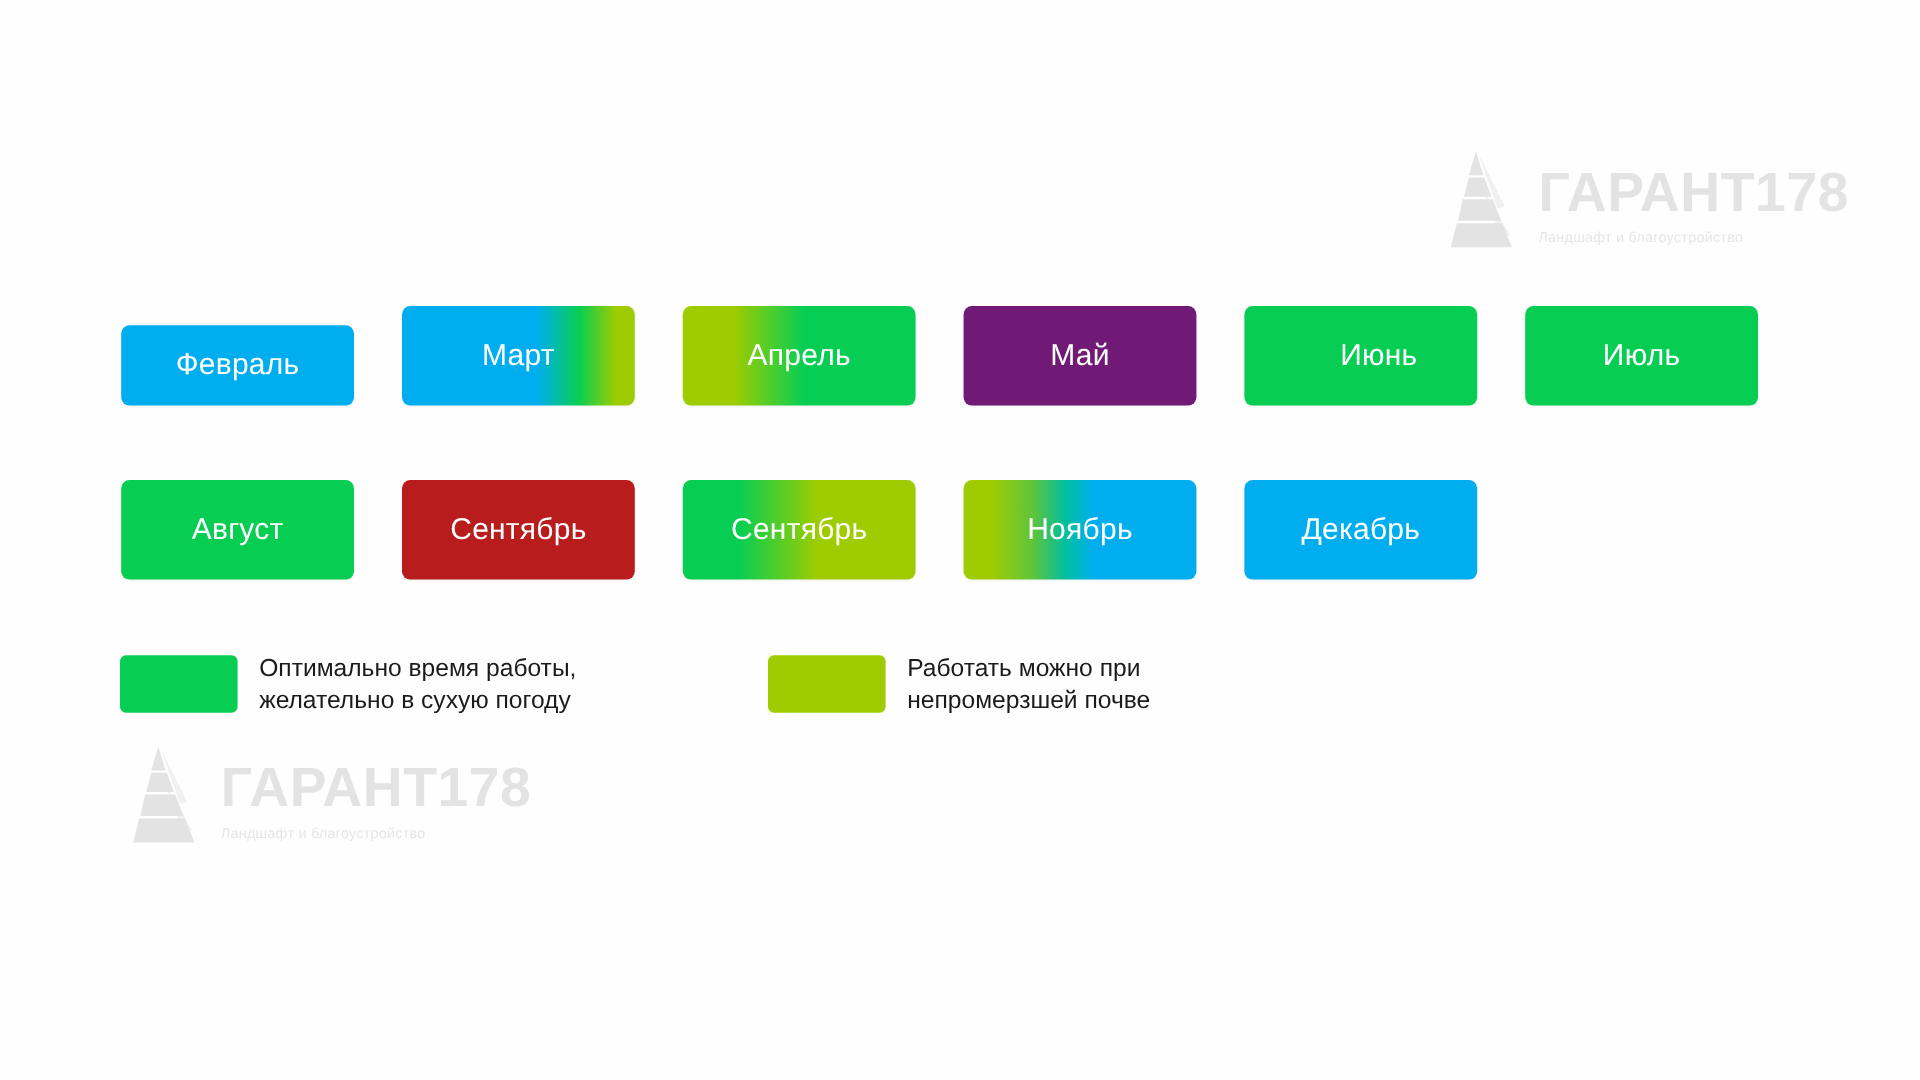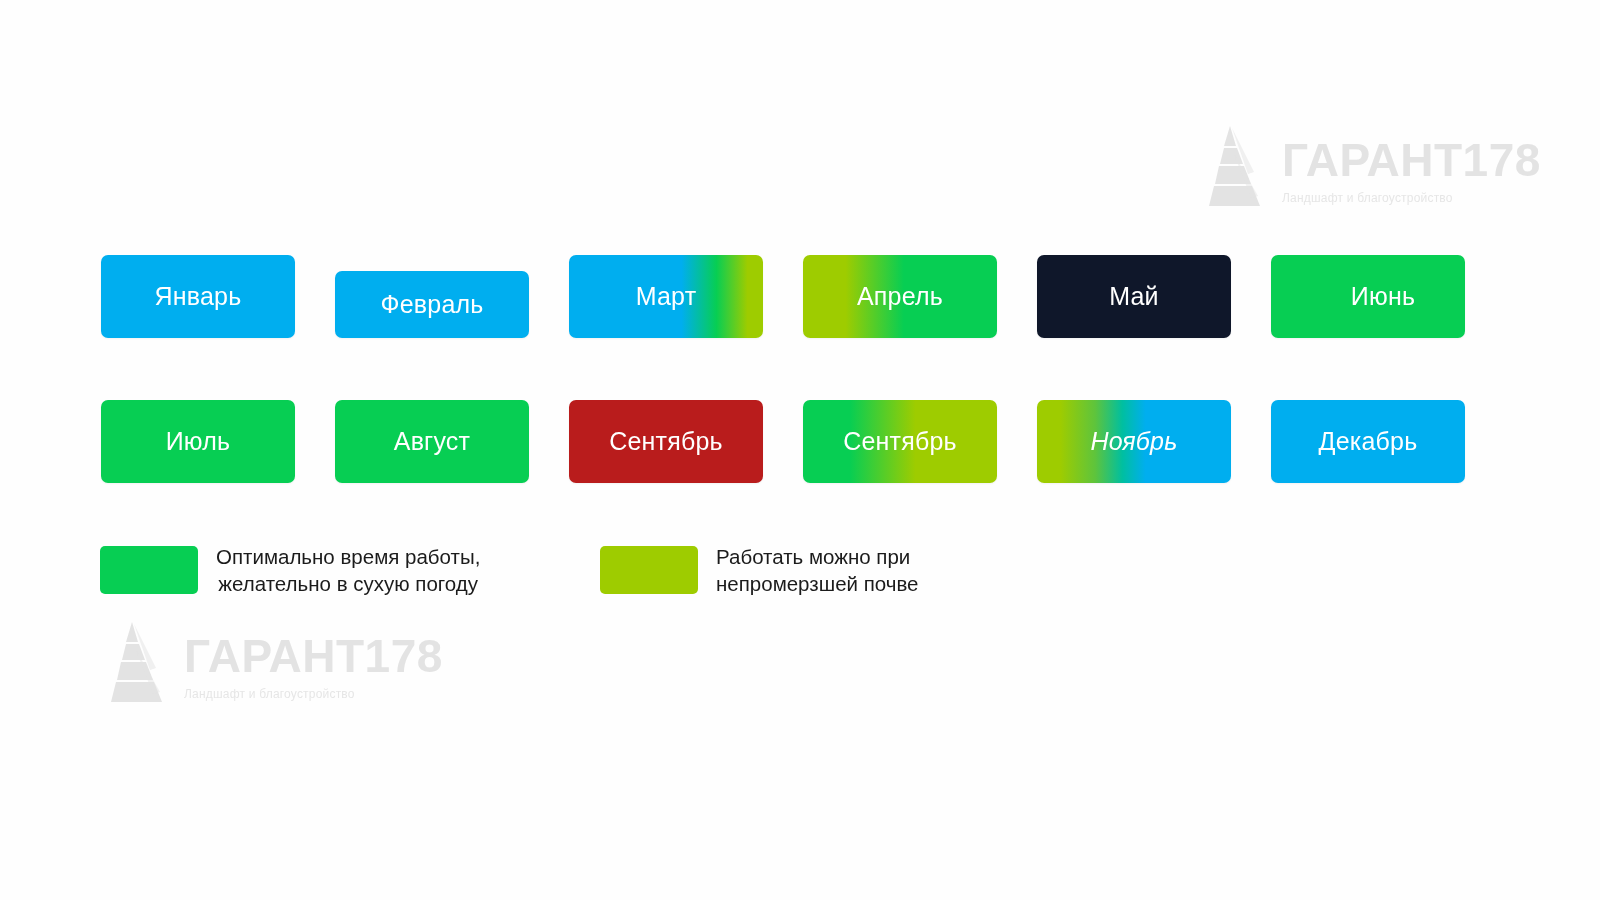--- a/index.html
+++ b/index.html
@@ -84,21 +84,21 @@
     left: 100px;
     top: 543px;
     width: 1360px;
     display: flex;
   }
   .legend-item {
     display: flex;
     align-items: center;
     gap: 18px;
   }
-  .legend-item.li-0 { width: 500px; text-align: center; }
+  .legend-item.li-0 { width: 540px; }
   .legend-item.li-1 { width: 354px; }
   .legend-item.li-2 { width: 420px; }
   .legend-swatch {
     width: 98px;
     height: 48px;
     border-radius: 5px;
     flex: 0 0 auto;
   }
   .legend-label {
     font-size: 20.5px;
@@ -123,51 +123,48 @@
       </g>
     </svg>
   </div>
   <div class="wm-text">
     <div class="wm-title">ГАРАНТ178</div>
     <div class="wm-sub">Ландшафт и благоустройство</div>
   </div>
 </div>
 
 <div class="month-grid">
-    <div class="month-tile" style="background: rgb(0, 174, 239);">
-      <span>Январь</span>
-    </div>
     <div class="month-tile" style="background: rgb(0, 174, 239); margin-top: 16px;">
       <span>Февраль</span>
     </div>
     <div class="month-tile" style="background: linear-gradient(90deg, rgb(0, 174, 239) 0%, rgb(0, 174, 239) 58%, rgb(7, 206, 83) 76%, rgb(158, 204, 0) 92%, rgb(158, 204, 0) 100%);">
       <span>Март</span>
     </div>
     <div class="month-tile" style="background: linear-gradient(90deg, rgb(158, 204, 0) 0%, rgb(158, 204, 0) 22%, rgb(7, 206, 83) 52%, rgb(7, 206, 83) 100%);">
       <span>Апрель</span>
     </div>
-    <div class="month-tile" style="background: #0f172a;">
+    <div class="month-tile" style="background: #701a75;">
       <span>Май</span>
     </div>
     <div class="month-tile" style="background: rgb(7, 206, 83); padding-left: 30px;">
       <span>Июнь</span>
     </div>
     <div class="month-tile" style="background: rgb(7, 206, 83);">
       <span>Июль</span>
     </div>
     <div class="month-tile" style="background: rgb(7, 206, 83);">
       <span>Август</span>
     </div>
     <div class="month-tile" style="background: #b91c1c;">
       <span>Сентябрь</span>
     </div>
     <div class="month-tile" style="background: linear-gradient(90deg, rgb(7, 206, 83) 0%, rgb(7, 206, 83) 24%, rgb(158, 204, 0) 58%, rgb(158, 204, 0) 100%);">
       <span>Сентябрь</span>
     </div>
-    <div class="month-tile" style="background: linear-gradient(90deg, rgb(158, 204, 0) 0%, rgb(158, 204, 0) 12%, rgb(94, 196, 60) 30%, rgb(0, 191, 160) 44%, rgb(0, 174, 239) 56%, rgb(0, 174, 239) 100%); font-style: italic;">
+    <div class="month-tile" style="background: linear-gradient(90deg, rgb(158, 204, 0) 0%, rgb(158, 204, 0) 12%, rgb(94, 196, 60) 30%, rgb(0, 191, 160) 44%, rgb(0, 174, 239) 56%, rgb(0, 174, 239) 100%);">
       <span>Ноябрь</span>
     </div>
     <div class="month-tile" style="background: rgb(0, 174, 239);">
       <span>Декабрь</span>
     </div>
   </div>
 
 <div class="legend">
     <div class="legend-item li-0">
       <div class="legend-swatch" style="background: rgb(7, 206, 83);"></div>

